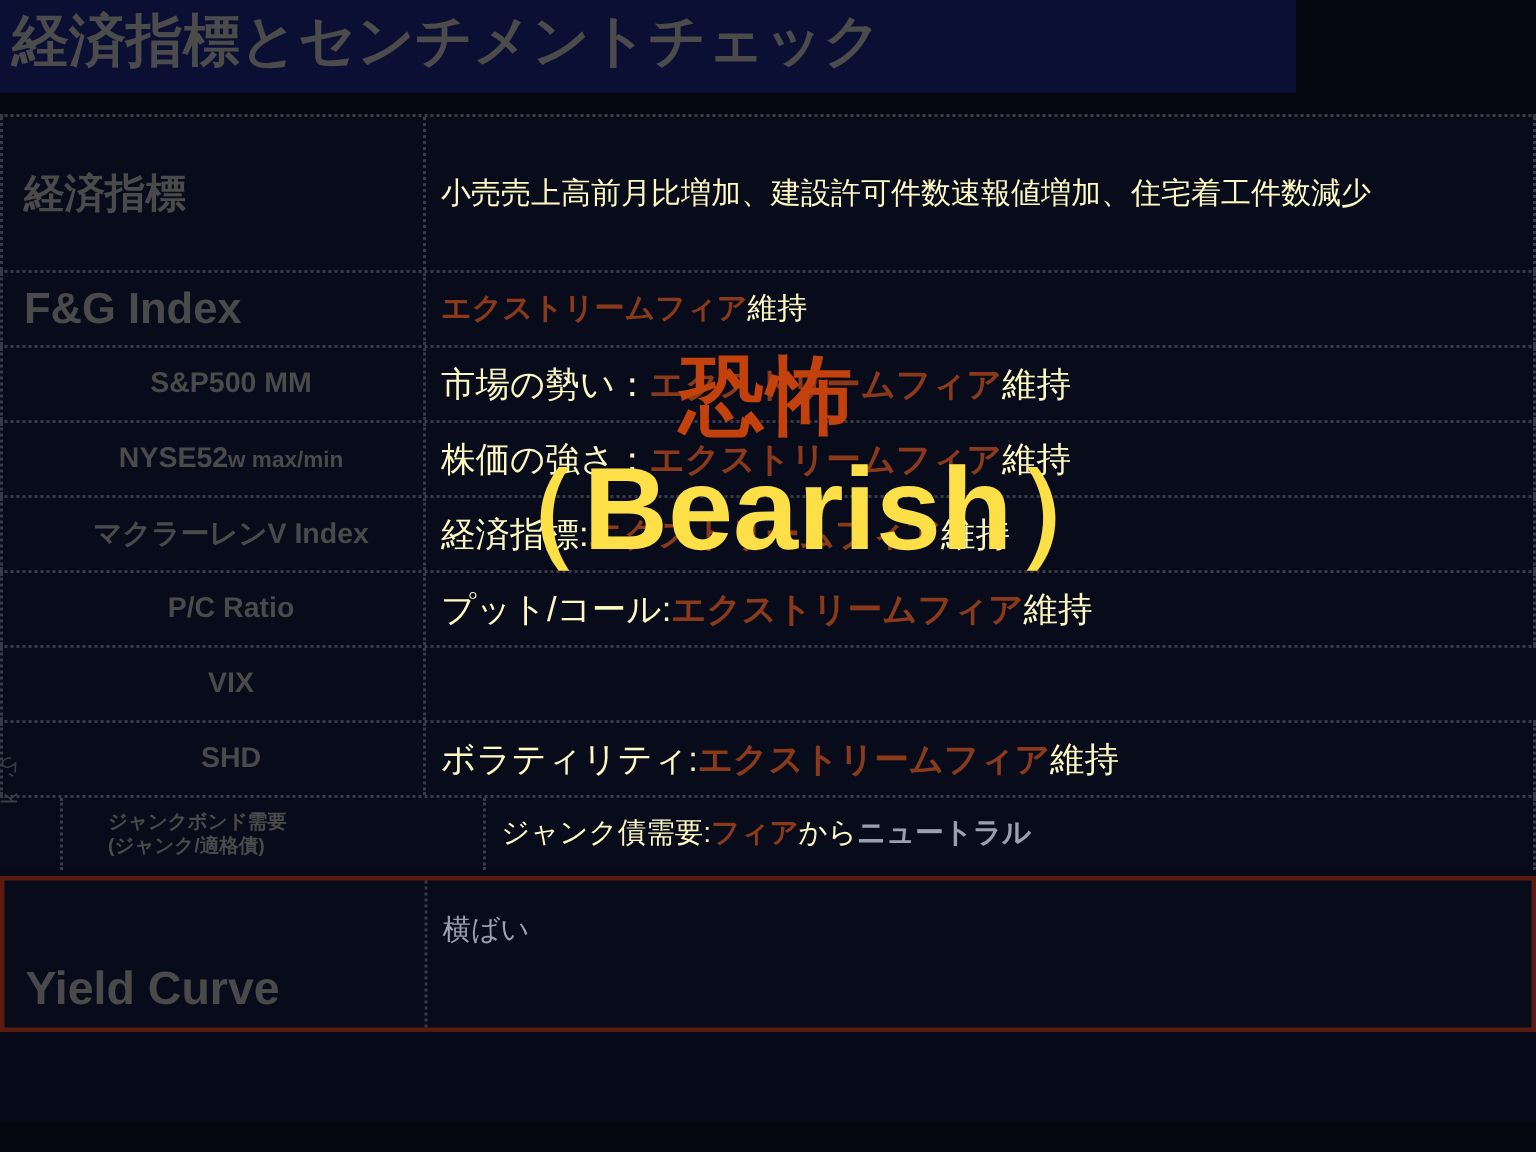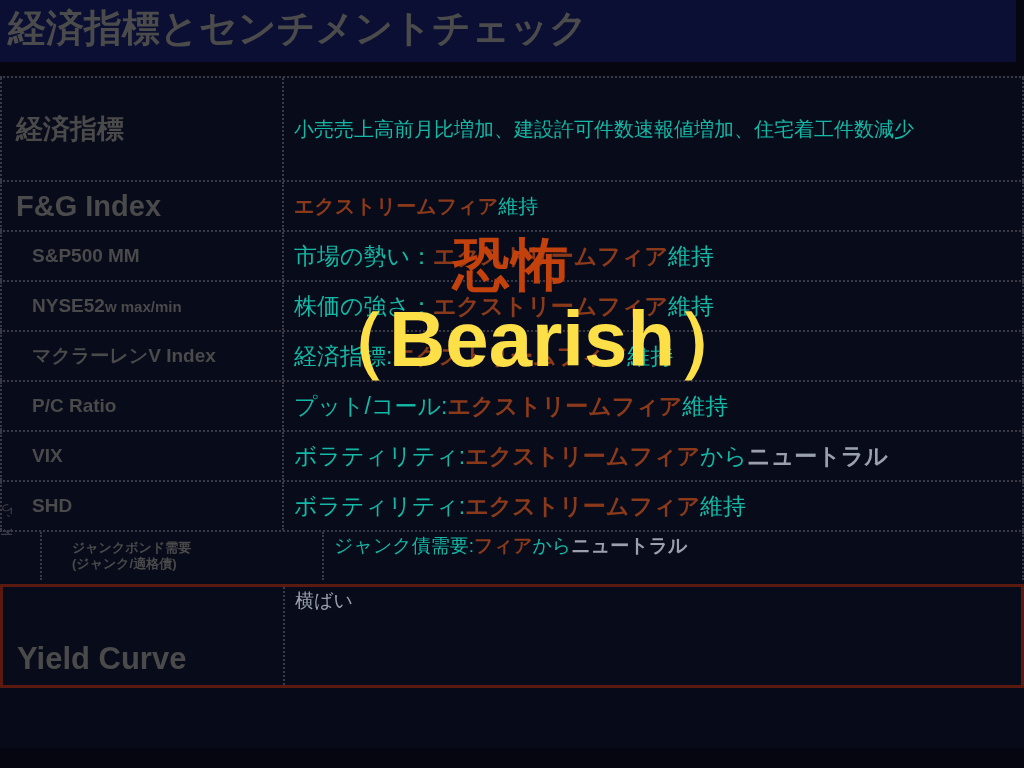--- a/index.html
+++ b/index.html
@@ -17,21 +17,21 @@
     width: 1024px;
     height: 768px;
     background: #05060f;
   }
 
   
   .header-bar {
     position: absolute;
     left: 0;
     top: 0;
-    width: 1016px;
+    width: 864px;
     height: 62px;
     background: #0a0f33;
     box-sizing: border-box;
   }
   .header-title {
     position: absolute;
     left: 8px;
     top: 3px;
     font-size: 38px;
     font-weight: bold;
@@ -83,46 +83,46 @@
     align-items: flex-start;
     padding: 10px 10px 0 10px;
     color: #6d707d;
   }
 
   .val-text {
     line-height: 1.5;
   }
   .accent { color: #8a3a1a; font-weight: bold; }
   .neutral-strong { color: #9aa0ae; font-weight: bold; }
-  .plain { color: #14b8a6; }
+  .plain { color: #fef9c3; }
 
   
   .r-econ { height: 104px; }
   .r-econ .cell-label { font-size: 27px; }
   .r-econ .cell-value { font-size: 20px; align-items: center; padding-top: 0; }
   .r-econ .val-text { line-height: 1.55; }
 
   .r-fg { height: 50px; }
   .r-fg .cell-label { font-size: 29px; }
   .r-fg .cell-value { font-size: 20px; align-items: center; padding-top: 0; }
 
-  .r-sub { height: 50px; }
+  .r-sub { height: 50px; text-align: center; }
   .r-sub .cell-label { font-size: 19px; padding-left: 30px; }
   .r-sub .cell-value { font-size: 23px; align-items: center; padding-top: 0; }
 
   .label-small { font-size: 15px; }
 
   .r-junk { height: 50px; }
   .r-junk .cell-label {
     font-size: 13px;
     padding-left: 30px;
     line-height: 1.25;
     margin-left: 40px;
   }
-  .r-junk .cell-value { font-size: 19px; align-items: flex-start; padding-top: 0; }
+  .r-junk .cell-value { font-size: 19px; align-items: center; padding-top: 0; }
 
   
   .r-yield {
     height: 104px;
     border: 3px solid #5a1a10;
     border-top: 3px solid #5a1a10;
     margin-top: 4px;
     background: #080b1a;
   }
   .r-yield .cell-label {
@@ -130,21 +130,21 @@
     border-left: none;
     border-right: 2px dotted #3a3a46;
     width: 282px;
     min-width: 282px;
     justify-content: flex-end;
     padding-bottom: 8px;
   }
   .r-yield .cell-value {
     font-size: 19px;
     align-items: flex-start;
-    padding-top: 0;
+    padding-top: 20px;
     border-right: none;
     color: #9aa0ae;
   }
 
   
   .side-note {
     position: absolute;
     left: -2px;
     top: 382px;
     width: 26px;
@@ -249,23 +249,20 @@
       </div>
       <div class="cell-value">
         <span class="val-text"><span class="plain">プット/コール:</span><span class="accent">エクストリームフィア</span><span class="plain">維持</span></span>
       </div>
     </div>
 
     <div class="row r-sub">
       <div class="cell-label">
         <span>VIX</span>
       </div>
-      <div class="cell-value">
-        <span class="val-text"><span class="plain">ボラティリティ:</span><span class="accent">エクストリームフィア</span><span class="plain">から</span><span class="neutral-strong">ニュートラル</span></span>
-      </div>
     </div>
 
     <div class="row r-sub">
       <div class="cell-label">
         <span>SHD</span>
       </div>
       <div class="cell-value">
         <span class="val-text"><span class="plain">ボラティリティ:</span><span class="accent">エクストリームフィア</span><span class="plain">維持</span></span>
       </div>
     </div>

